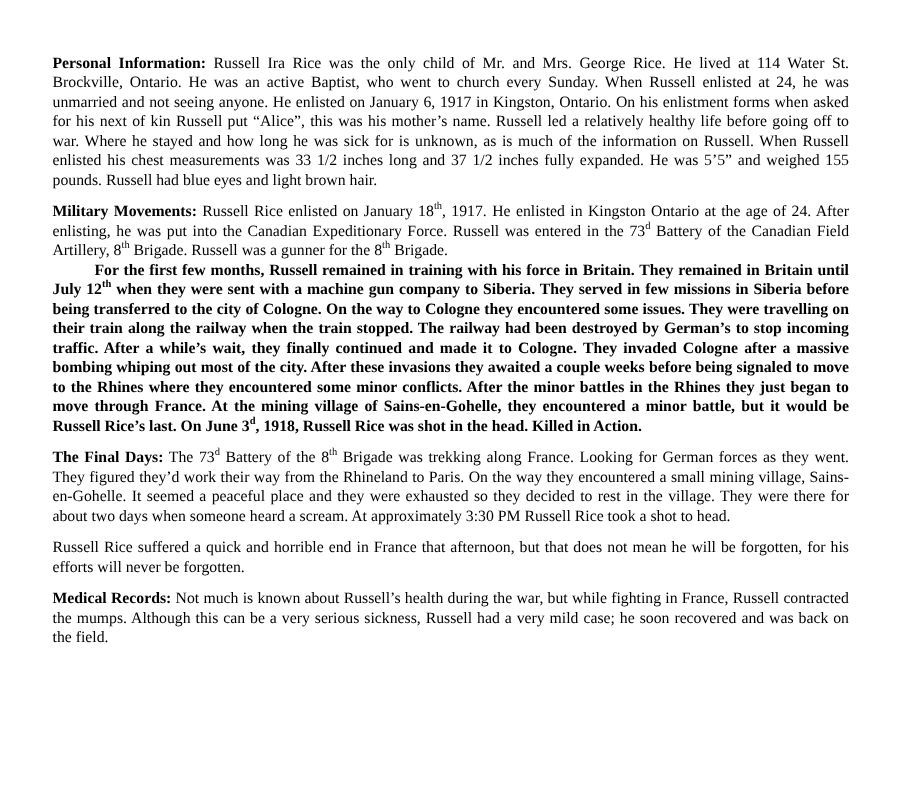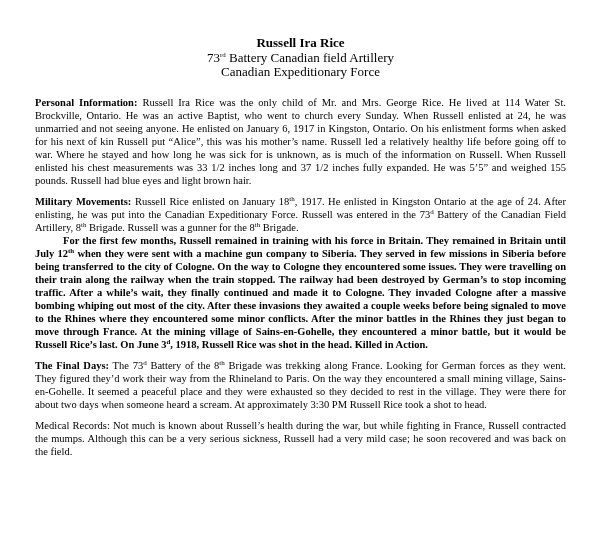--- a/index.html
+++ b/index.html
@@ -49,27 +49,23 @@
     font-size: 7px;
     line-height: 0;
     vertical-align: super;
   }
 </style>
 </head>
 <body>
 
 <div class="page">
 
-  <div class="doc-title">
-    <span class="t-line"><span style="font-weight: bold;">Russell Ira Rice</span></span>
-    <span class="t-line"><span>73</span><sup>rd</sup><span> Battery Canadian field Artillery</span></span>
-    <span class="t-line"><span>Canadian Expeditionary Force</span></span>
-  </div>
 
   <div class="body-text">
     <div class="para"><span style="font-weight: bold;">Personal Information:</span><span>  Russell Ira Rice was the only child of Mr. and Mrs. George Rice. He lived at 114 Water St. Brockville, Ontario. He was an active Baptist, who went to church every Sunday. When Russell enlisted at 24, he was unmarried and not seeing anyone. He enlisted on  January 6, 1917 in Kingston, Ontario. On his enlistment forms when asked for his next of kin Russell put “Alice”, this was his mother’s name.   Russell led a relatively healthy life before going off to war. Where he stayed and how long he was sick for is unknown, as is much of the information on Russell. When Russell enlisted his chest measurements was 33 1/2 inches  long and 37 1/2 inches fully expanded. He was 5’5” and weighed 155 pounds. Russell had blue eyes and light brown hair.</span></div>
     <div class="para no-gap"><span style="font-weight: bold;">Military Movements:</span><span> Russell Rice enlisted on January 18</span><sup>th</sup><span>, 1917.  He enlisted in Kingston Ontario at the age of 24.  After enlisting, he was put into the Canadian Expeditionary Force.  Russell was entered in the 73</span><sup>d</sup><span> Battery of the Canadian Field Artillery, 8</span><sup>th</sup><span> Brigade.   Russell was a gunner for the 8</span><sup>th</sup><span> Brigade.</span></div>
     <div class="para indent-first"><span>For the first few months, Russell remained in training with his force in Britain.  They remained in Britain until July 12</span><sup>th</sup><span> when they were sent with a machine gun company to Siberia.  They served in few missions in Siberia before being transferred to the city of Cologne.   On the way to Cologne they encountered some issues.   They were travelling on their train along the railway when the train stopped.  The railway had been destroyed by German’s to stop incoming traffic.  After a while’s wait, they finally continued and made it to Cologne. They invaded Cologne after a massive bombing whiping out most of the city.   After these invasions they awaited a couple weeks before being signaled to move to the Rhines where they encountered some minor conflicts.  After the minor battles in the Rhines they just began to move through France.  At the mining village of Sains-en-Gohelle, they encountered a minor battle, but it would be Russell Rice’s last.  On June 3</span><sup>d</sup><span>, 1918, Russell Rice was shot in the head.  Killed in Action.</span></div>
     <div class="para"><span style="font-weight: bold;">The Final Days:</span><span>  The 73</span><sup>d</sup><span> Battery of the 8</span><sup>th</sup><span> Brigade was trekking along France.  Looking for German forces as they went.  They figured they’d work their way from the Rhineland to Paris.  On the way they encountered a small mining village, Sains-en-Gohelle.  It seemed a peaceful place and they were exhausted so they decided to rest in the village.  They were there for about two days when someone heard a scream.  At approximately 3:30 PM Russell Rice took a shot to head.</span></div>
-    <div class="para"><span style="font-weight: normal;">Medical Records:</span><span>  Not much is known about Russell’s health during the war, but while fighting in France, Russell contracted the mumps. Although this can be a very serious sickness, Russell had a very mild case; he soon recovered and was back on the field.</span></div>
+    <div class="para"><span>Russell Rice suffered a quick and horrible end in France that afternoon, but that does not mean he will be forgotten, for his efforts will never be forgotten.</span></div>
+    <div class="para"><span style="font-weight: bold;">Medical Records:</span><span>  Not much is known about Russell’s health during the war, but while fighting in France, Russell contracted the mumps. Although this can be a very serious sickness, Russell had a very mild case; he soon recovered and was back on the field.</span></div>
   </div>
 
 </div>
 
 </body></html>

